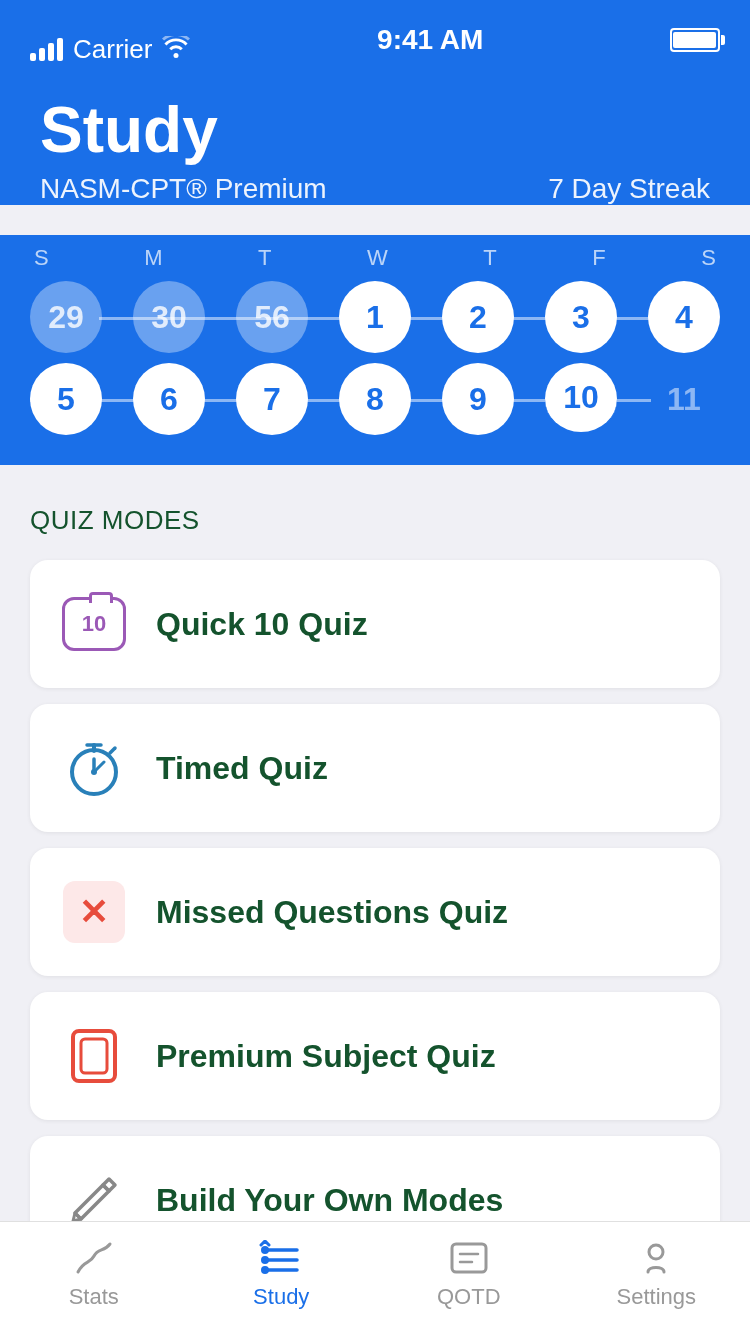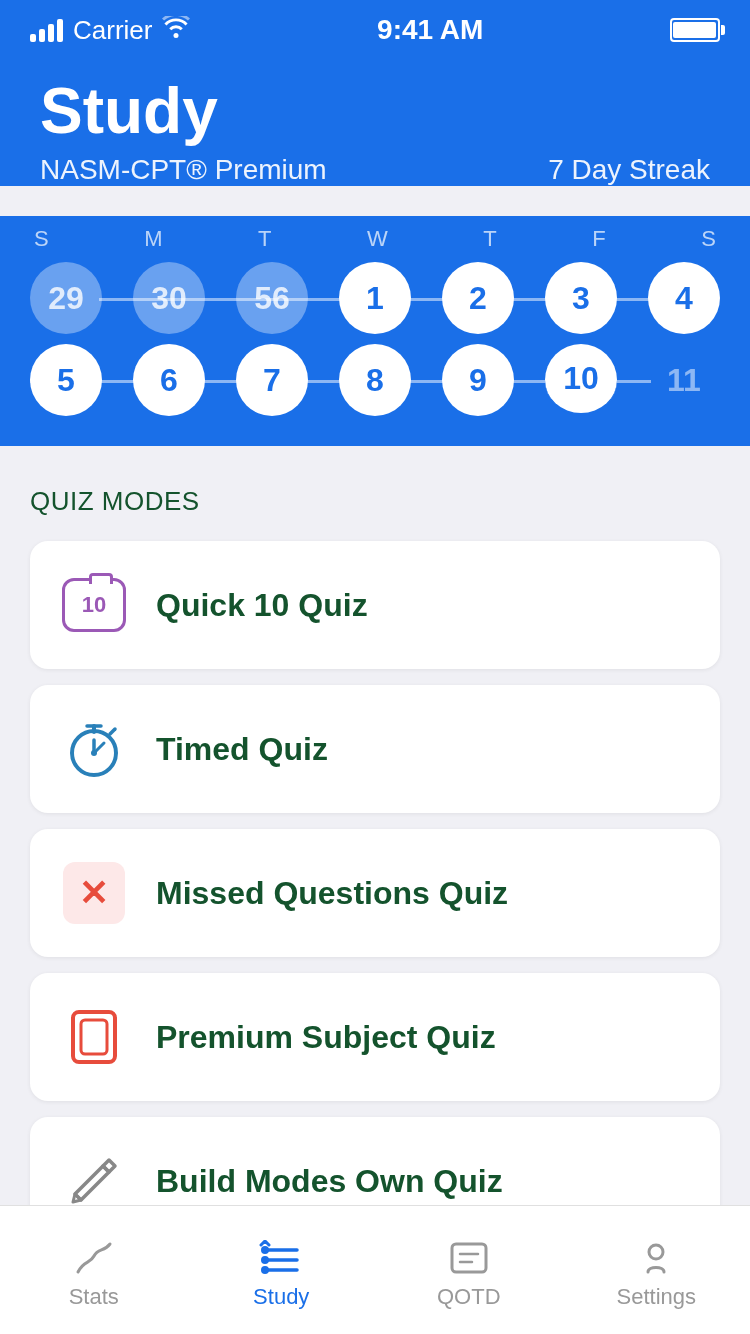--- a/index.html
+++ b/index.html
@@ -16,21 +16,21 @@
     .status-bar {
       background: #1a6fe8;
       display: flex;
       justify-content: space-between;
       align-items: center;
       padding: 14px 30px 10px;
       color: white;
       font-size: 26px;
       font-weight: 500;
     }
-    .status-left { display: flex; align-items: center; gap: 10px; }
+    .status-left { display: flex; align-items: center; gap: 10px; margin-top: 20px; }
     .signal-bars { display: flex; align-items: flex-end; gap: 3px; }
     .signal-bars span {
       background: white;
       width: 6px;
       border-radius: 2px;
       display: inline-block;
     }
     .wifi-icon { font-size: 22px; }
     .battery-icon {
       width: 50px; height: 24px;
@@ -215,21 +215,21 @@
     
     .bottom-nav {
       position: fixed;
       bottom: 0; left: 0; right: 0;
       width: 750px;
       background: white;
       border-top: 1px solid #e0e0e0;
       display: flex;
       justify-content: space-around;
       align-items: center;
-      padding: 34px 0 24px;
+      padding: 18px 0 24px;
       z-index: 100;
     }
     .nav-item {
       display: flex;
       flex-direction: column;
       align-items: center;
       gap: 8px;
       min-width: 130px;
     }
     .nav-label {
@@ -366,21 +366,21 @@
   </div>
 
   <div class="quiz-card">
     <div class="quiz-icon-wrap">
       <svg width="58" height="58" viewBox="0 0 58 58" fill="none">
         <path d="M10 42L16 48L44 20L38 14L10 42Z" stroke="#888" stroke-width="3.5" stroke-linejoin="round" fill="none"></path>
         <path d="M38 14L44 8L50 14L44 20L38 14Z" stroke="#888" stroke-width="3.5" stroke-linejoin="round" fill="none"></path>
         <path d="M10 42L8 50L16 48L10 42Z" stroke="#888" stroke-width="3" stroke-linejoin="round" fill="none"></path>
       </svg>
     </div>
-    <span class="quiz-label">Build Modes Own Quiz</span>
+    <span class="quiz-label">Build Your Own Modes</span>
   </div>
 
   <div class="spacer"></div>
 </div>
 
 <div class="bottom-nav">
 
   <div class="nav-item">
     <svg width="40" height="36" viewBox="0 0 40 36" fill="none">
       <path d="M4 32 C10 20, 16 24, 20 16 C24 8, 30 12, 36 4" stroke="#999" stroke-width="3" stroke-linecap="round" fill="none"></path>

